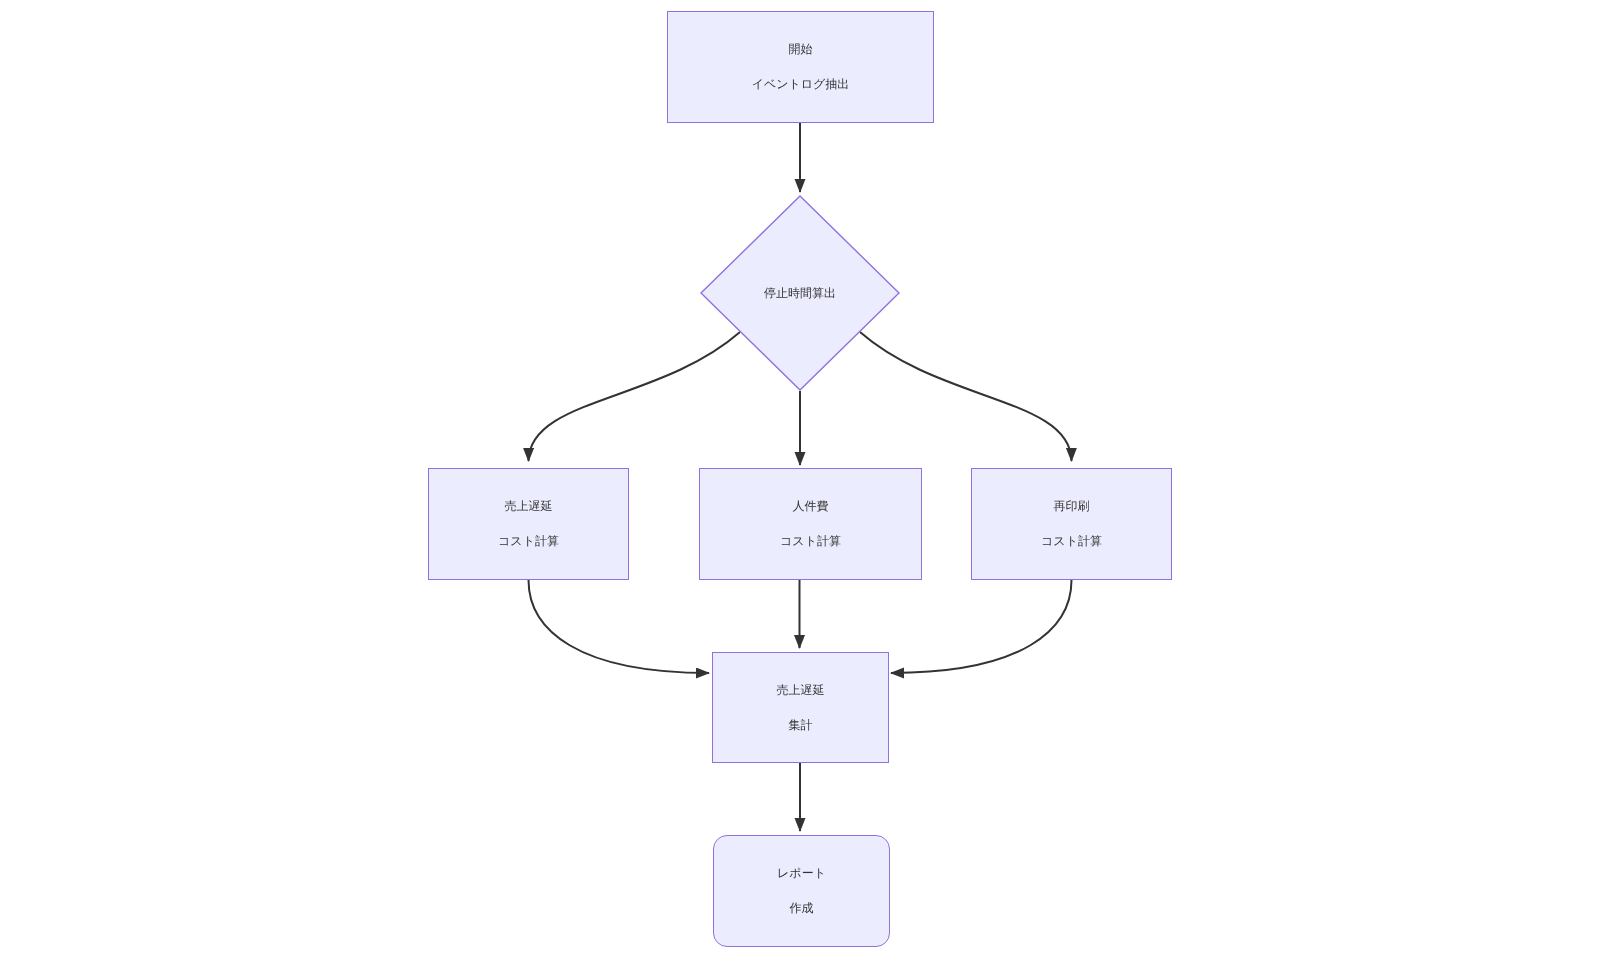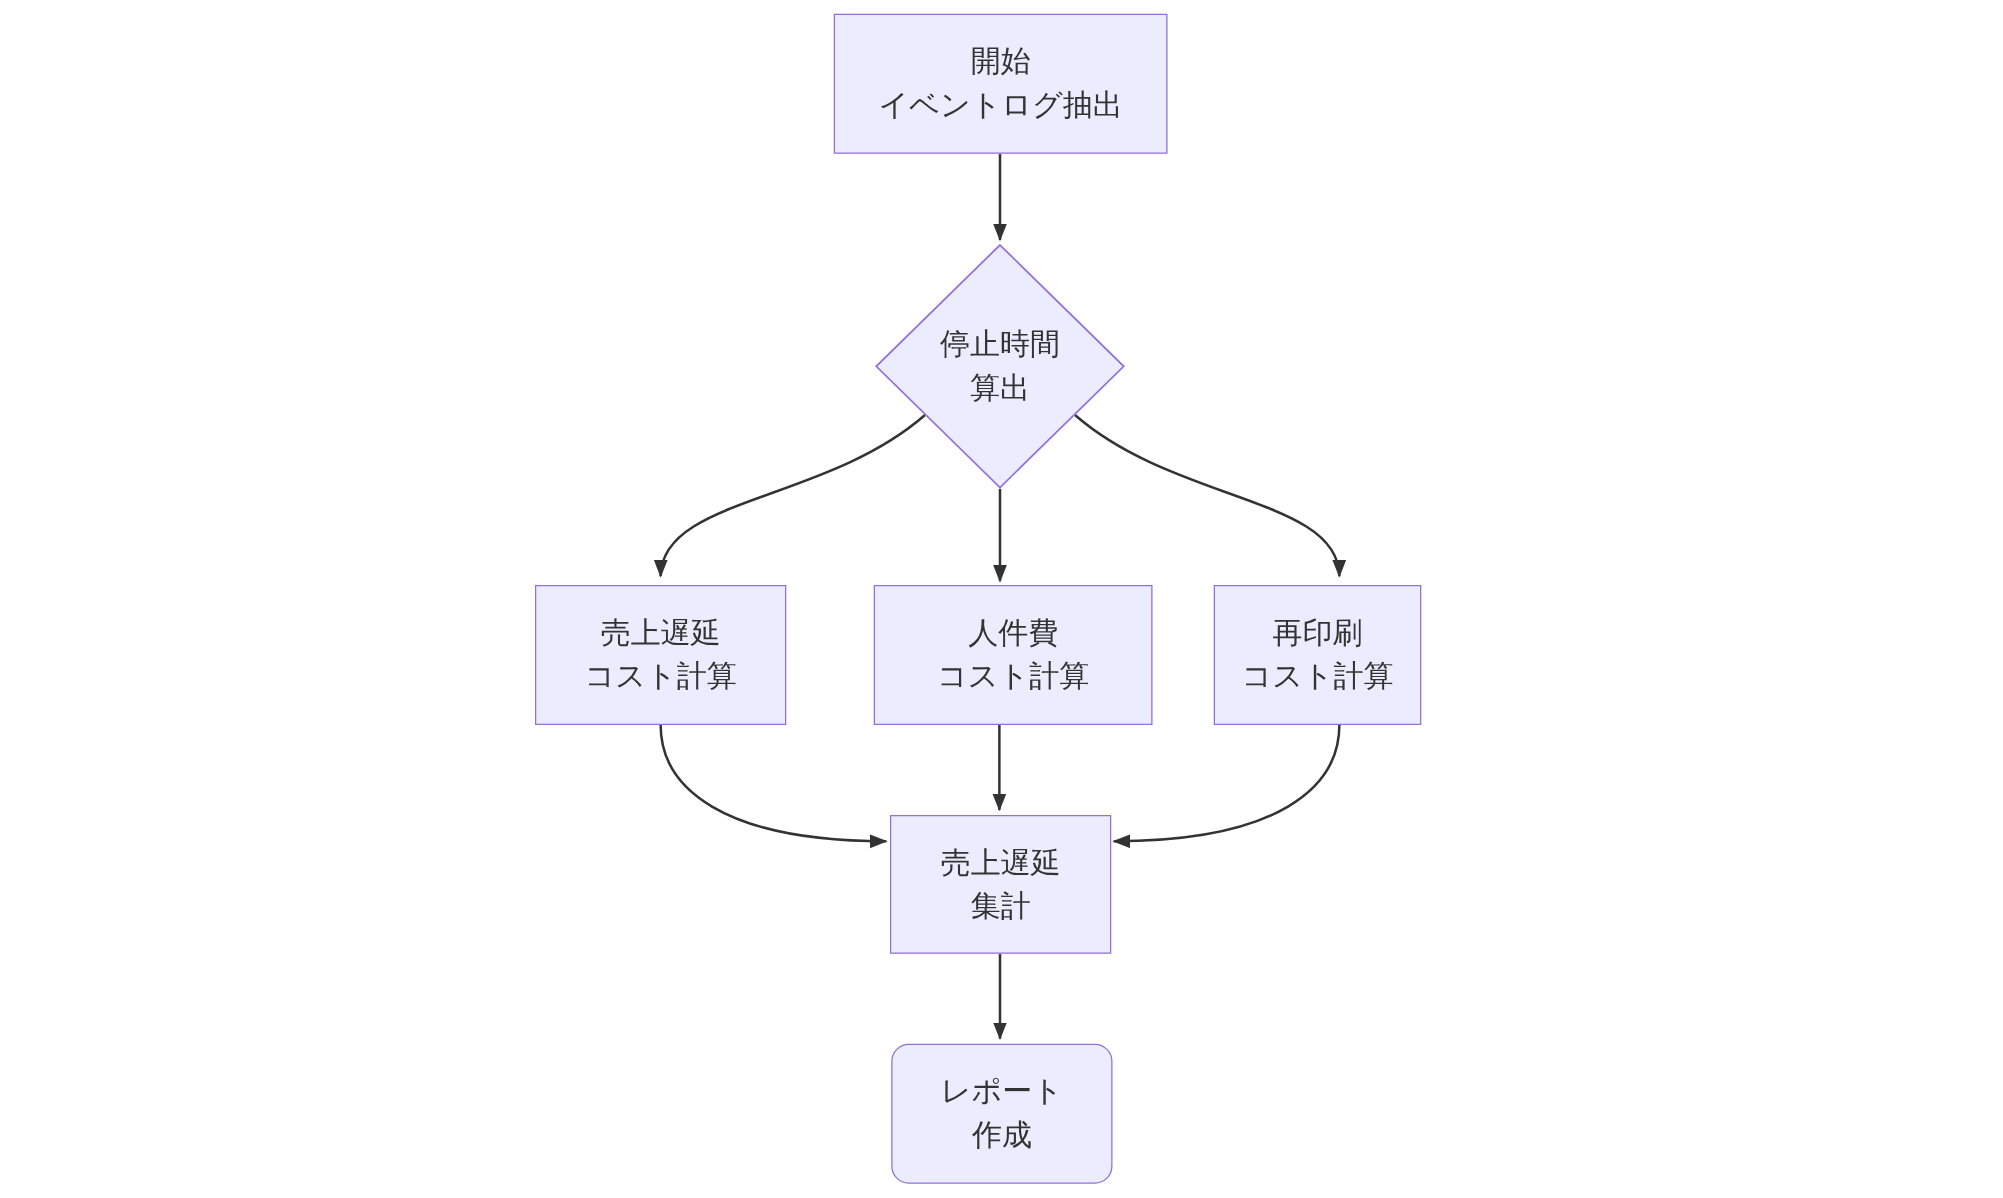--- a/index.html
+++ b/index.html
@@ -39,21 +39,21 @@
     fill: var(--edge);
     stroke: none;
   }
   .node {
     position: absolute;
     display: flex;
     flex-direction: column;
     align-items: center;
     justify-content: center;
     text-align: center;
-    font-size: 24px;
+    font-size: 12px;
     line-height: 35px;
     color: var(--text);
     box-sizing: border-box;
   }
   .rect-node {
     background: var(--node-fill);
     border: 1.4px solid var(--node-border);
   }
   .diamond-node {
     background: transparent;
@@ -68,21 +68,21 @@
   }
   .diamond-shape {
     fill: var(--node-fill);
     stroke: var(--node-border);
     stroke-width: 1.4px;
   }
   .diamond-label {
     position: relative;
     z-index: 1;
     display: flex;
-    flex-direction: column;
+    flex-direction: row;
     align-items: center;
   }
   .node-line {
     display: block;
     white-space: nowrap;
   }
 </style>
 </head>
 <body>
 
@@ -122,21 +122,21 @@
   <div class="node rect-node" style="left:428px; top:468px; width:201px; height:112px;">
     <span class="node-line">売上遅延</span>
     <span class="node-line">コスト計算</span>
   </div>
 
   <div class="node rect-node" style="left:699px; top:468px; width:223px; height:112px;">
     <span class="node-line">人件費</span>
     <span class="node-line">コスト計算</span>
   </div>
 
-  <div class="node rect-node" style="left:971px; top:468px; width:166px; height:112px;">
+  <div class="node rect-node" style="left:971px; top:468px; width:201px; height:112px;">
     <span class="node-line">再印刷</span>
     <span class="node-line">コスト計算</span>
   </div>
 
   <div class="node rect-node" style="left:712px; top:652px; width:177px; height:111px;">
     <span class="node-line">売上遅延</span>
     <span class="node-line">集計</span>
   </div>
 
   <div class="node rect-node" style="left:713px; top:835px; width:177px; height:112px;border-radius:14px;">

